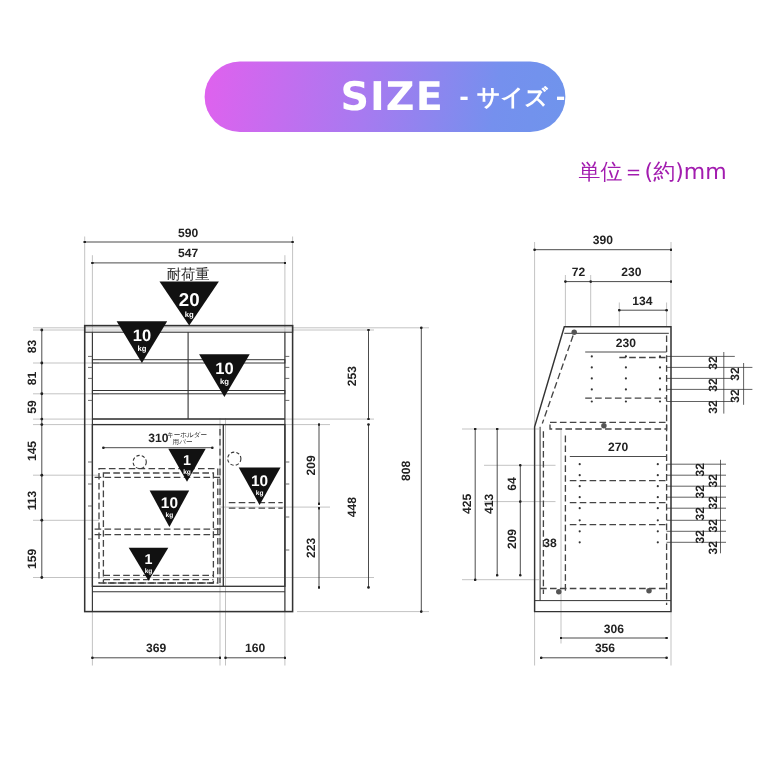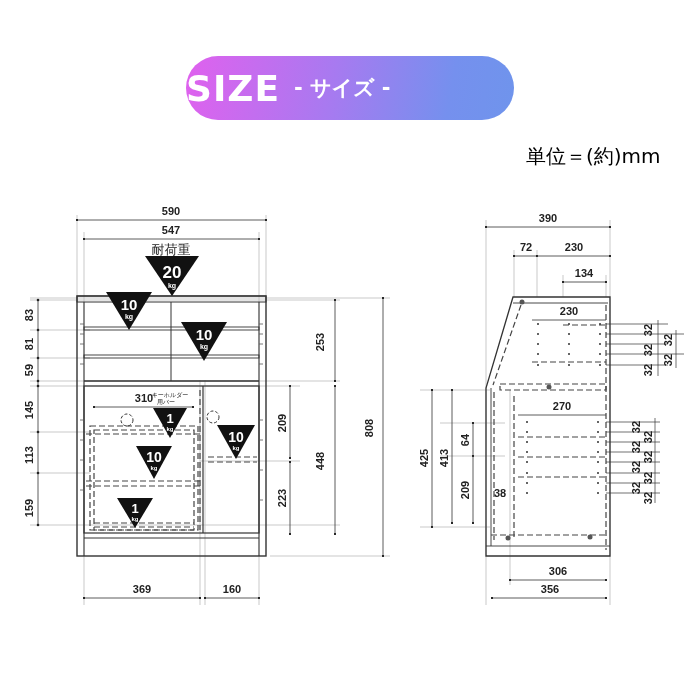--- a/index.html
+++ b/index.html
@@ -2,26 +2,26 @@
 <html><head>
 <meta charset="utf-8">
 <style>
   html, body { margin: 0; padding: 0; background: #ffffff; }
   body { width: 700px; height: 700px; position: relative; overflow: hidden;
          font-family: "Liberation Sans", "DejaVu Sans", sans-serif; color: #222; }
   .title-pill {
     position: absolute; left: 186px; top: 56px; width: 328px; height: 64px;
     border-radius: 32px;
     background: linear-gradient(100deg, #e061ee 0%, #a77af0 45%, #7590ee 80%, #6f94ec 100%);
-    display: flex; align-items: center; justify-content: flex-start; gap: 14px;
+    display: flex; align-items: center; justify-content: flex-end; gap: 14px;
   }
   .title-main { color: #fff; font-weight: bold; font-size: 36px; letter-spacing: 1px;
                 font-family: "DejaVu Sans", sans-serif; }
   .title-sub { color: #fff; font-weight: bold; font-size: 21px; font-family: "DejaVu Sans", sans-serif; }
-  .unit { position: absolute; left: 526px; top: 143px; font-size: 20px; color: #000000;
+  .unit { position: absolute; left: 526px; top: 143px; font-size: 20px; color: #a21caf;
           font-family: "DejaVu Sans", sans-serif; }
   svg.drawing { position: absolute; left: 0; top: 0; }
   svg text { font-family: "Liberation Sans", "DejaVu Sans", sans-serif; }
   .dim { font-size: 11px; font-weight: bold; fill: #222; }
   .tri-text { fill: #fff; font-weight: bold; }
 </style>
 </head>
 <body>
 
 <div class="title-pill">

